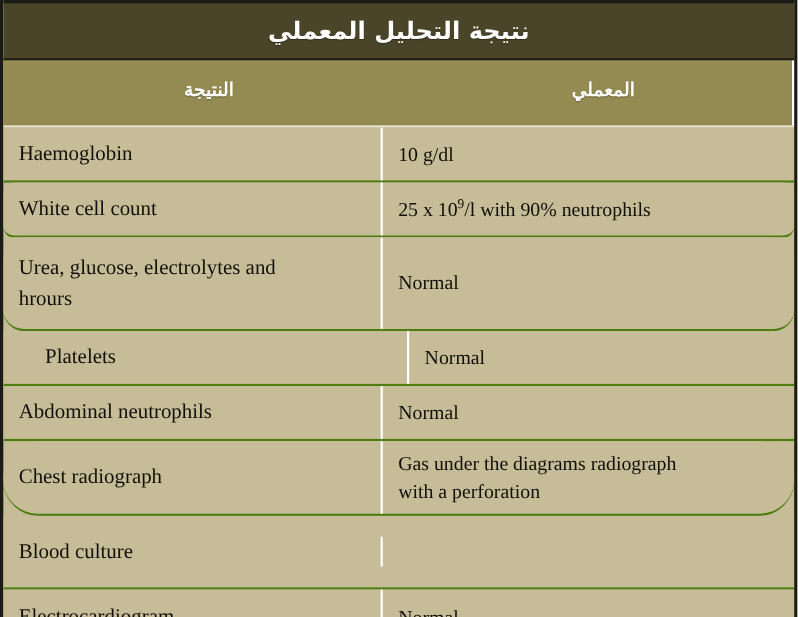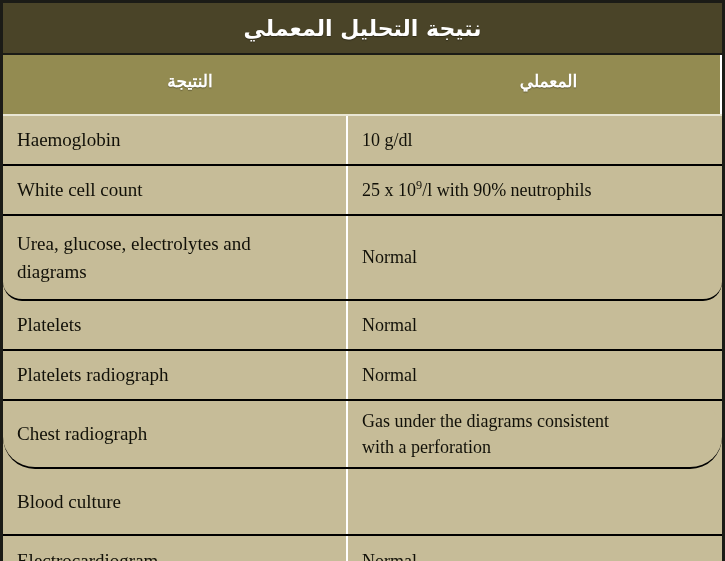--- a/index.html
+++ b/index.html
@@ -77,31 +77,31 @@
 
   
   .body-wrap {
     flex: 1 1 auto;
     display: flex;
     flex-direction: column;
   }
   .data-row {
     display: flex;
     background: #c6bc98;
-    border-bottom: 2px solid #000000;
+    border-bottom: 2px solid #4d7c0f;
     box-sizing: border-box;
     flex: 0 0 auto;
   }
   .data-row.r1  { height: 50px; }
-  .data-row.r2  { height: 50px; }
+  .data-row.r2  { height: 50px; border-radius: 10px; }
   .data-row.r3  { height: 85px; border-radius: 19px; }
-  .data-row.r4  { height: 50px; }
+  .data-row.r4  { height: 50px; padding-left: 24px; }
   .data-row.r5  { height: 50px; }
   .data-row.r6  { height: 68px; border-radius: 32px; }
-  .data-row.r7  { height: 67px; }
+  .data-row.r7  { height: 67px; align-items: center; }
   .data-row.r8  { height: 52px; }
 
   .cell {
     box-sizing: border-box;
     padding: 0 14px;
     display: flex;
     flex-direction: column;
     justify-content: center;
     color: #111008;
     font-size: 19px;
@@ -153,51 +153,51 @@
         <span class="cell-line">White cell count</span>
       </div>
       <div class="cell col-b">
         <span class="cell-line"><span>25 x 10</span><sup>9</sup><span>/l with 90% neutrophils</span></span>
       </div>
     </div>
 
     <div class="data-row r3">
       <div class="cell col-a">
         <span class="cell-line">Urea, glucose, electrolytes and</span>
-        <span class="cell-line">diagrams</span>
+        <span class="cell-line">hrours</span>
       </div>
       <div class="cell col-b">
         <span class="cell-line">Normal</span>
       </div>
     </div>
 
     <div class="data-row r4">
       <div class="cell col-a">
         <span class="cell-line">Platelets</span>
       </div>
       <div class="cell col-b">
         <span class="cell-line">Normal</span>
       </div>
     </div>
 
     <div class="data-row r5">
       <div class="cell col-a">
-        <span class="cell-line">Platelets radiograph</span>
+        <span class="cell-line">Abdominal neutrophils</span>
       </div>
       <div class="cell col-b">
         <span class="cell-line">Normal</span>
       </div>
     </div>
 
     <div class="data-row r6">
       <div class="cell col-a">
         <span class="cell-line">Chest radiograph</span>
       </div>
       <div class="cell col-b">
-        <span class="cell-line">Gas under the diagrams consistent</span>
+        <span class="cell-line">Gas under the diagrams radiograph</span>
         <span class="cell-line">with a perforation</span>
       </div>
     </div>
 
     <div class="data-row r7">
       <div class="cell col-a">
         <span class="cell-line">Blood culture</span>
       </div>
     </div>
 

